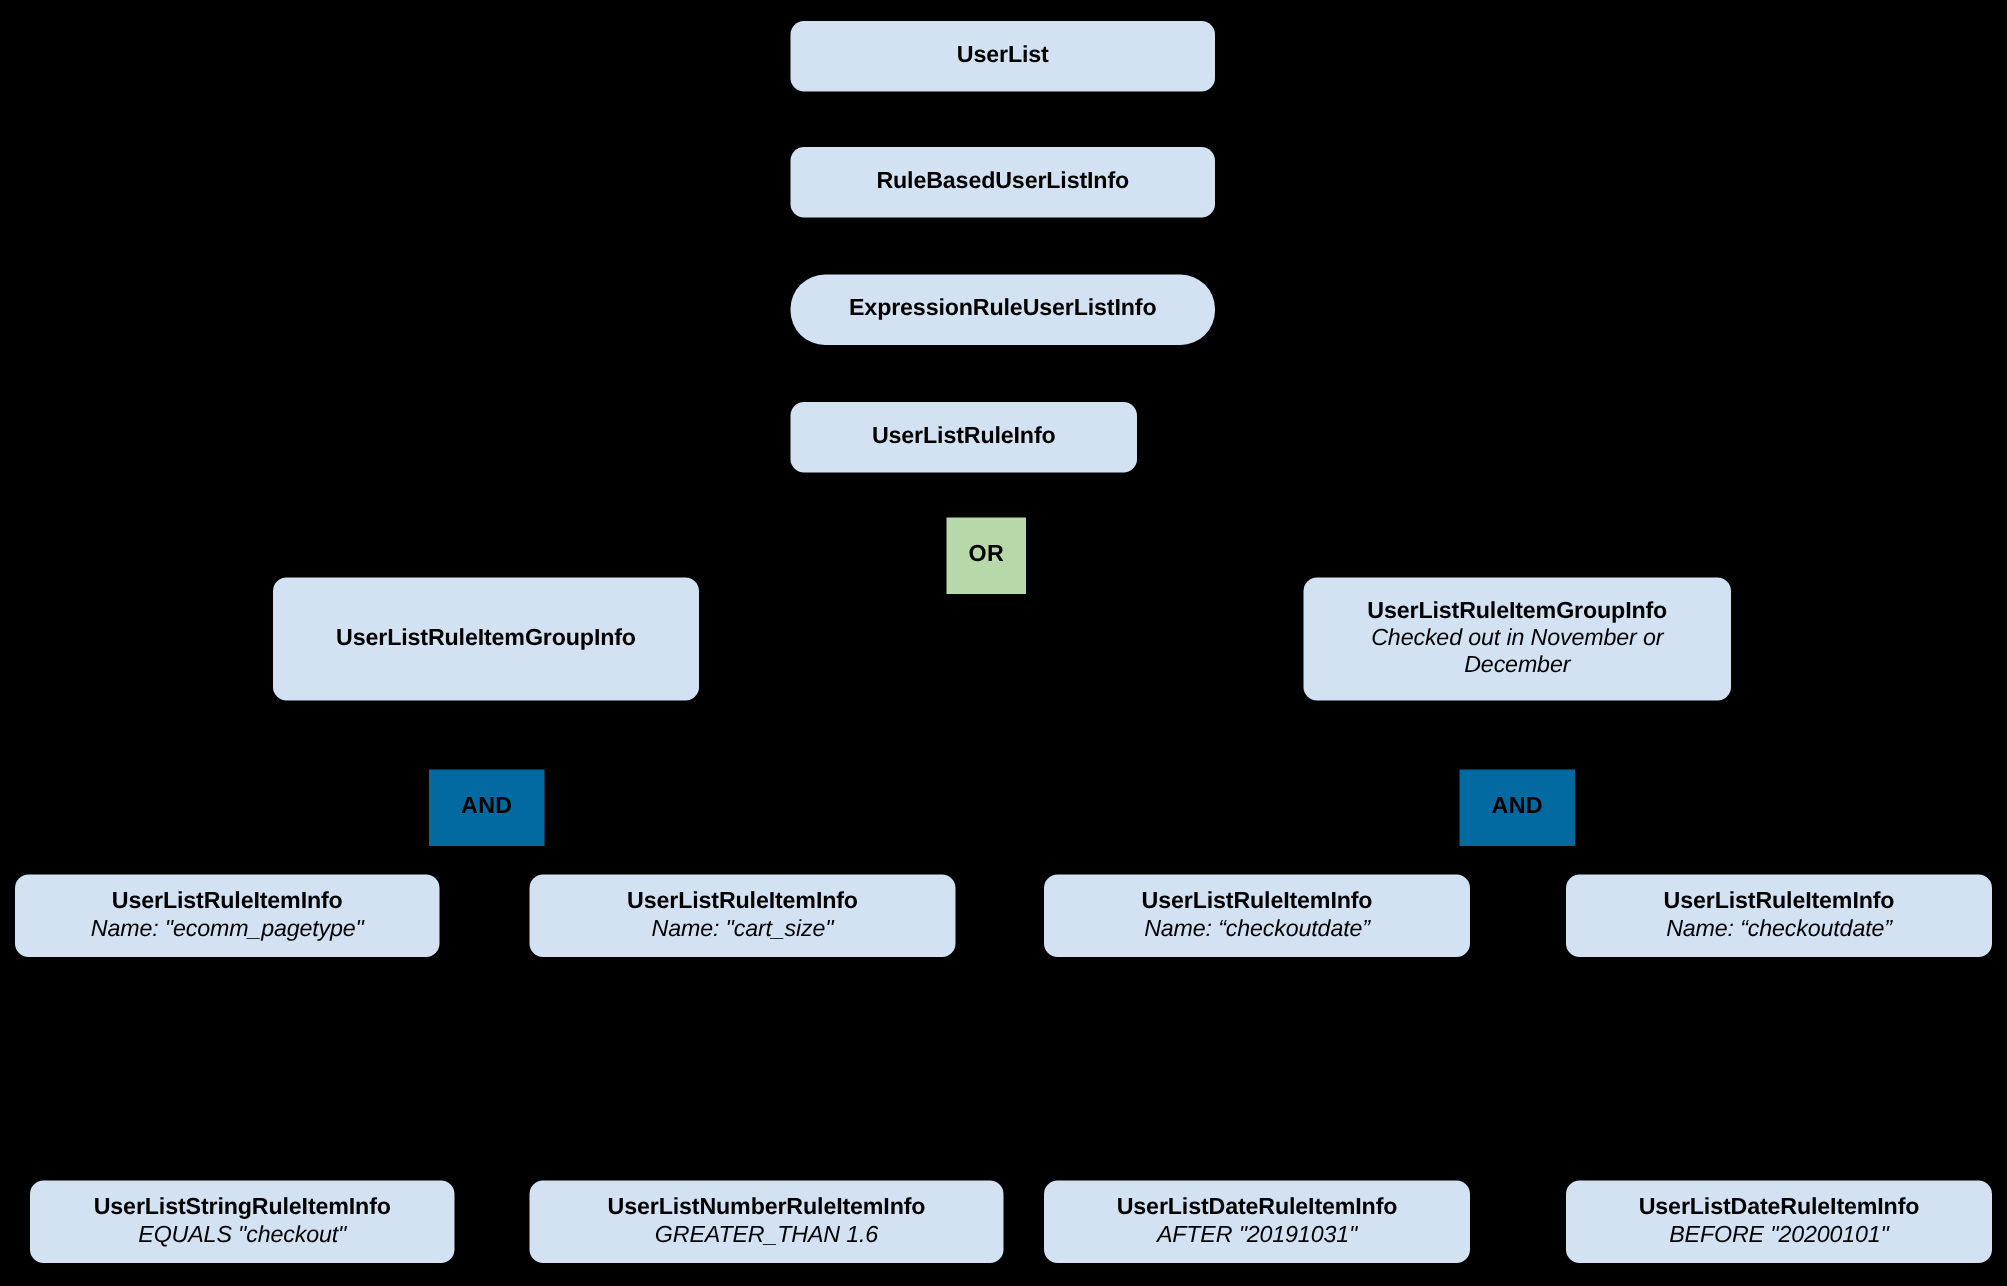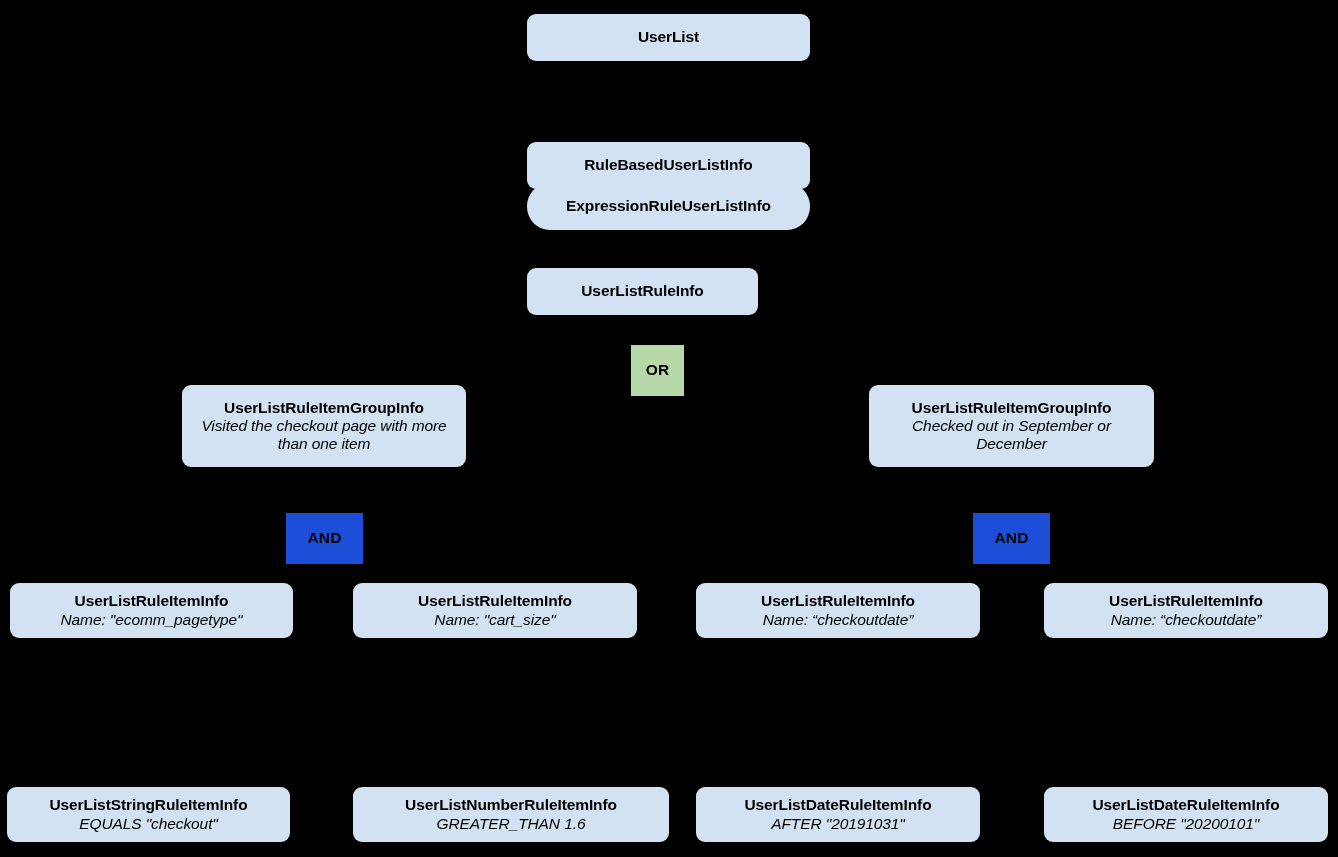--- a/index.html
+++ b/index.html
@@ -41,21 +41,21 @@
   .node.entity {
     background: #d3e2f2;
     border-radius: 9px;
     padding: 4px 10px;
   }
   .node.op-or {
     background: #b7d8a8;
     border-radius: 0;
   }
   .node.op-and {
-    background: #1d4ed8;
+    background: #0369a1;
     border-radius: 0;
   }
   .node-title {
     font-weight: bold;
     font-size: 15.5px;
     letter-spacing: -0.1px;
     white-space: nowrap;
   }
   .node-sub {
     font-style: italic;
@@ -95,39 +95,38 @@
       <path d="M 1011.5 564 C 1011.5 578, 1186 578, 1186 592" stroke="#000000" stroke-width="2" fill="none" marker-end="url(#arrow)"></path>
       <path d="M 151.5 638 C 151.5 717, 151.5 717, 151.5 796" stroke="#000000" stroke-width="2" fill="none" marker-end="url(#arrow)"></path>
       <path d="M 495 638 C 495 717, 495 717, 495 796" stroke="#000000" stroke-width="2" fill="none" marker-end="url(#arrow)"></path>
       <path d="M 838 638 C 838 717, 838 717, 838 796" stroke="#000000" stroke-width="2" fill="none" marker-end="url(#arrow)"></path>
       <path d="M 1186 638 C 1186 717, 1186 717, 1186 796" stroke="#000000" stroke-width="2" fill="none" marker-end="url(#arrow)"></path>
     </svg>
   <div id="node-layer">
       <div class="node entity" style="left: 527px; top: 14px; width: 283px; height: 47px;">
         <div class="node-title">UserList</div>
       </div>
-      <div class="node entity" style="left: 527px; top: 98px; width: 283px; height: 47px; margin-top: 44px;">
+      <div class="node entity" style="left: 527px; top: 98px; width: 283px; height: 47px;">
         <div class="node-title">RuleBasedUserListInfo</div>
       </div>
       <div class="node entity" style="left: 527px; top: 183px; width: 283px; height: 47px; border-radius: 23px;">
         <div class="node-title">ExpressionRuleUserListInfo</div>
       </div>
       <div class="node entity" style="left: 527px; top: 268px; width: 231px; height: 47px;">
         <div class="node-title">UserListRuleInfo</div>
       </div>
       <div class="node op-or" style="left: 631px; top: 345px; width: 53px; height: 51px;">
         <div class="op-label">OR</div>
       </div>
       <div class="node entity" style="left: 182px; top: 385px; width: 284px; height: 82px;">
         <div class="node-title">UserListRuleItemGroupInfo</div>
-        <div class="node-sub">Visited the checkout page with more than one item</div>
       </div>
       <div class="node entity" style="left: 869px; top: 385px; width: 285px; height: 82px;">
         <div class="node-title">UserListRuleItemGroupInfo</div>
-        <div class="node-sub">Checked out in September or December</div>
+        <div class="node-sub">Checked out in November or December</div>
       </div>
       <div class="node op-and" style="left: 286px; top: 513px; width: 77px; height: 51px;">
         <div class="op-label">AND</div>
       </div>
       <div class="node op-and" style="left: 973px; top: 513px; width: 77px; height: 51px;">
         <div class="op-label">AND</div>
       </div>
       <div class="node entity" style="left: 10px; top: 583px; width: 283px; height: 55px;">
         <div class="node-title">UserListRuleItemInfo</div>
         <div class="node-sub nowrap">Name: "ecomm_pagetype"</div>
@@ -137,21 +136,21 @@
         <div class="node-sub nowrap">Name: "cart_size"</div>
       </div>
       <div class="node entity" style="left: 696px; top: 583px; width: 284px; height: 55px;">
         <div class="node-title">UserListRuleItemInfo</div>
         <div class="node-sub nowrap">Name: “checkoutdate”</div>
       </div>
       <div class="node entity" style="left: 1044px; top: 583px; width: 284px; height: 55px;">
         <div class="node-title">UserListRuleItemInfo</div>
         <div class="node-sub nowrap">Name: “checkoutdate”</div>
       </div>
-      <div class="node entity" style="left: 7px; top: 787px; width: 283px; height: 55px;">
+      <div class="node entity" style="left: 20px; top: 787px; width: 283px; height: 55px;">
         <div class="node-title">UserListStringRuleItemInfo</div>
         <div class="node-sub nowrap">EQUALS "checkout"</div>
       </div>
       <div class="node entity" style="left: 353px; top: 787px; width: 316px; height: 55px;">
         <div class="node-title">UserListNumberRuleItemInfo</div>
         <div class="node-sub nowrap">GREATER_THAN 1.6</div>
       </div>
       <div class="node entity" style="left: 696px; top: 787px; width: 284px; height: 55px;">
         <div class="node-title">UserListDateRuleItemInfo</div>
         <div class="node-sub nowrap">AFTER "20191031"</div>

